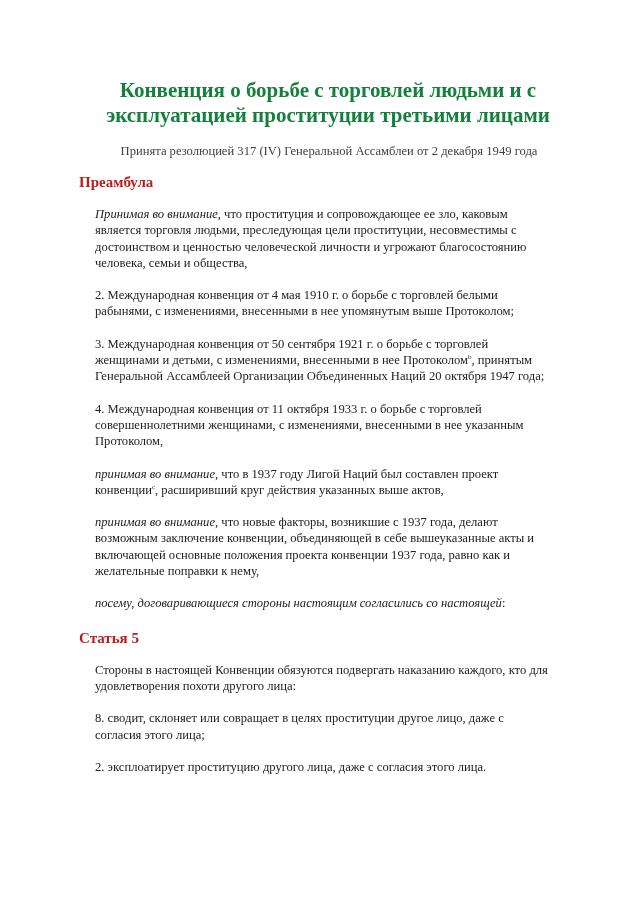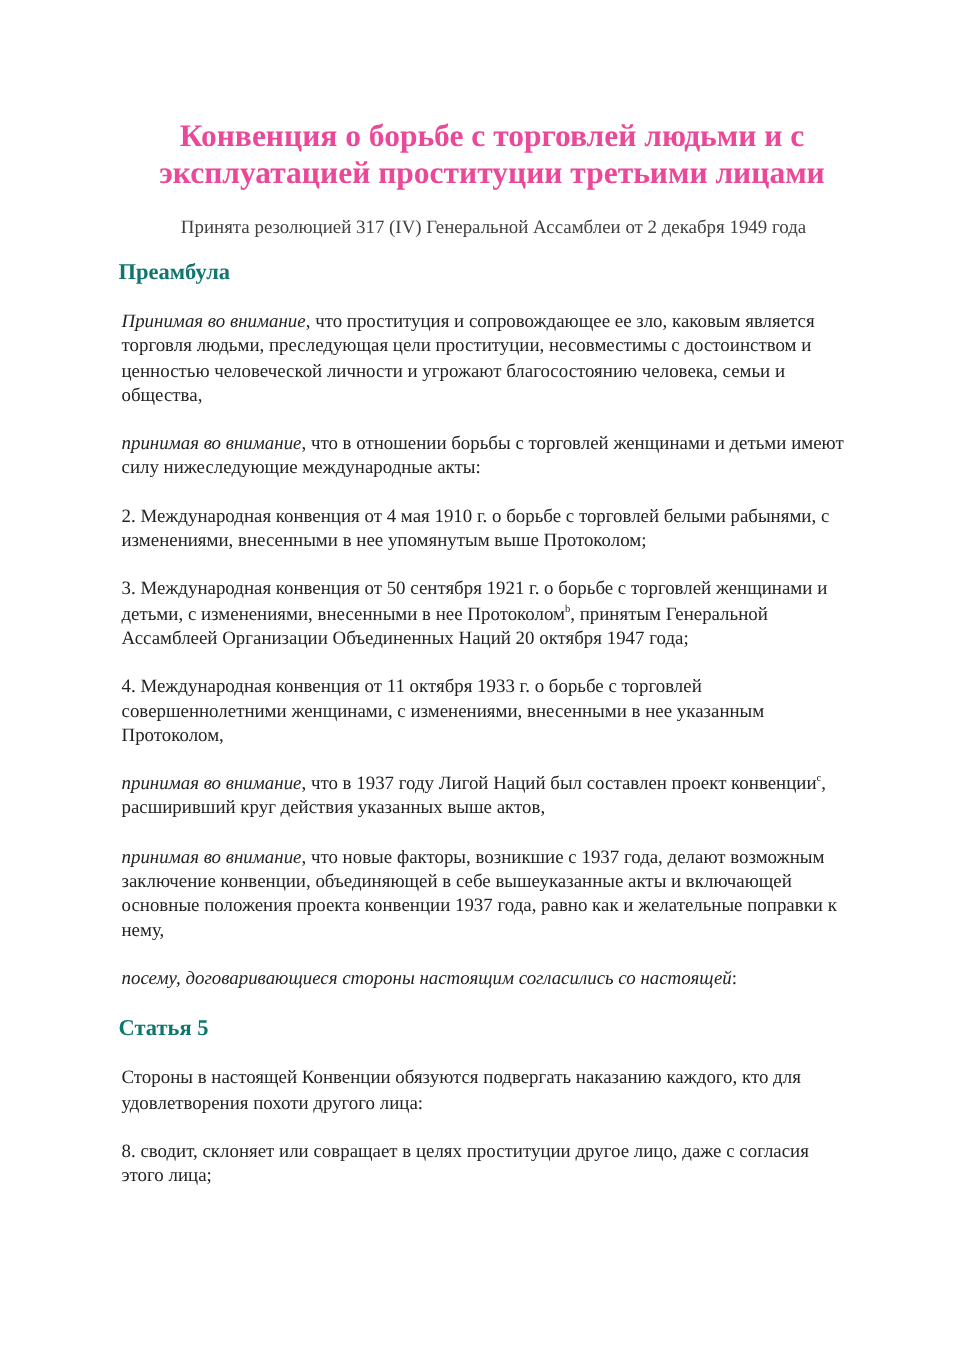--- a/index.html
+++ b/index.html
@@ -21,42 +21,42 @@
       top: 78px;
       width: 490px;
     }
     .title {
       font-family: "Liberation Serif", serif;
       font-weight: bold;
       font-size: 21px;
       line-height: 25px;
       text-align: center;
       margin: 0;
-      color: #ec4899;
+      color: #15803d;
       padding-left: 8px;
     }
     .subtitle {
       font-size: 12.6px;
       line-height: 16px;
       text-align: center;
       margin: 15px 0 0 0;
       color: #404040;
       padding-left: 10px;
     }
     .h2 {
       font-weight: bold;
       font-size: 15px;
       line-height: 18px;
       margin: 14px 0 0 0;
-      color: #0f766e;
+      color: #b91c1c;
     }
     .p {
       font-size: 12.6px;
       line-height: 16.3px;
-      margin: 2px;
+      margin: 16px;
       color: #222;
     }
     .p i {
       font-style: italic;
     }
     .gap-after-h2 { margin-top: 15px; }
     .gap { margin-top: 16px; }
     sup {
       font-size: 7px;
       line-height: 0;
@@ -72,34 +72,34 @@
     <span>Конвенция о борьбе с торговлей людьми и с</span><br>
     <span>эксплуатацией проституции третьими лицами</span>
   </h1>
 
   <p class="subtitle">Принята резолюцией 317 (IV) Генеральной Ассамблеи от 2 декабря 1949 года</p>
 
   <h2 class="h2">Преамбула</h2>
 
   <p class="p gap-after-h2"><i>Принимая во внимание</i><span>, что проституция и сопровождающее ее зло, каковым является торговля людьми, преследующая цели проституции, несовместимы с достоинством и ценностью человеческой личности и угрожают благосостоянию человека, семьи и общества,</span></p>
 
-  <p class="p gap"><i>принимая во внимание</i><span>, что в отношении борьбы с торговлей женщинами и детьми имеют силу нижеследующие международные акты:</span></p>
 
 
   <p class="p gap"><span>2. Международная конвенция от 4 мая 1910 г. о борьбе с торговлей белыми рабынями, с изменениями, внесенными в нее упомянутым выше Протоколом;</span></p>
 
   <p class="p gap"><span>3. Международная конвенция от 50 сентября 1921 г. о борьбе с торговлей женщинами и детьми, с изменениями, внесенными в нее Протоколом</span><sup>b</sup><span>, принятым Генеральной Ассамблеей Организации Объединенных Наций 20 октября 1947 года;</span></p>
 
   <p class="p gap"><span>4. Международная конвенция от 11 октября 1933 г. о борьбе с торговлей совершеннолетними женщинами, с изменениями, внесенными в нее указанным Протоколом,</span></p>
 
   <p class="p gap"><i>принимая во внимание</i><span>, что в 1937 году Лигой Наций был составлен проект конвенции</span><sup>c</sup><span>, расширивший круг действия указанных выше актов,</span></p>
 
   <p class="p gap"><i>принимая во внимание</i><span>, что новые факторы, возникшие с 1937 года, делают возможным заключение конвенции, объединяющей в себе вышеуказанные акты и включающей основные положения проекта конвенции 1937 года, равно как и желательные поправки к нему,</span></p>
 
   <p class="p gap"><i>посему, договаривающиеся стороны настоящим согласились со настоящей</i><span>:</span></p>
 
   <h2 class="h2 art">Статья 5</h2>
 
   <p class="p gap-after-h2">Стороны в настоящей Конвенции обязуются подвергать наказанию каждого, кто для удовлетворения похоти другого лица:</p>
 
   <p class="p gap">8. сводит, склоняет или совращает в целях проституции другое лицо, даже с согласия этого лица;</p>
 
+  <p class="p gap">2. эксплоатирует проституцию другого лица, даже с согласия этого лица.</p>
 </div>
 
 </body></html>

